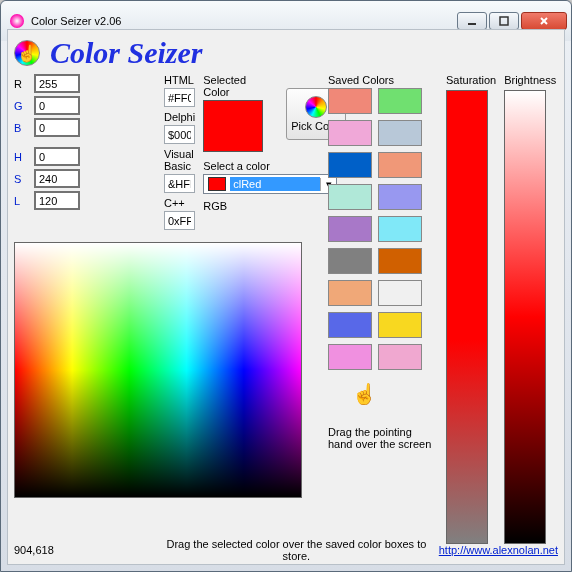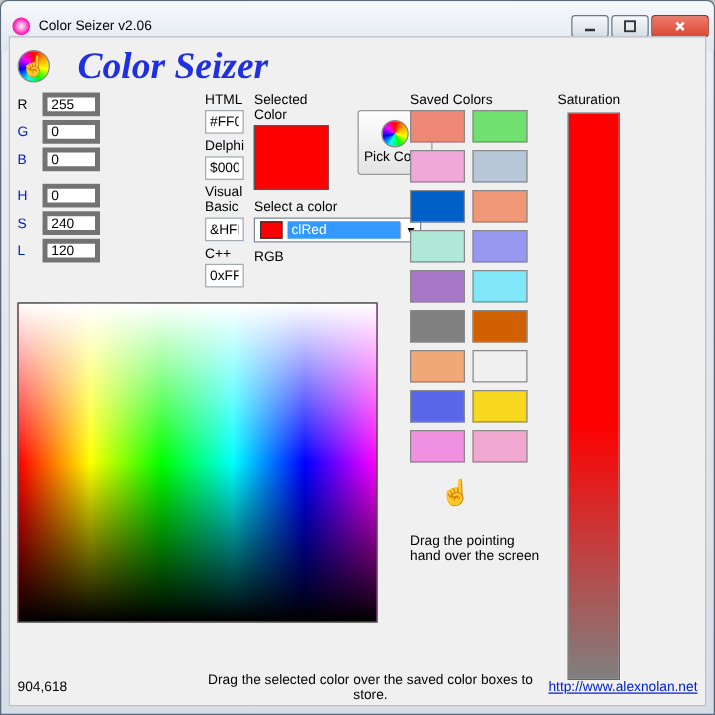--- a/index.html
+++ b/index.html
@@ -10,31 +10,31 @@
 .titlebar { height: 40px; display: flex; align-items: center; padding: 0 4px 0 8px; background: linear-gradient(#f7fafc,#e0e6ed); border-radius: 6px 6px 0 0; }
 .titlebar .ticon { width: 16px; height: 16px; margin-right: 6px; }
 .titlebar .title { flex: 1; color: #000; }
 .winbtns { display: flex; gap: 0; }
 .winbtn { width: 30px; height: 18px; border: 1px solid #6a7a8a; border-radius: 3px; margin-left: 2px; background: linear-gradient(#f6f9fc,#d6dde5); display:flex; align-items:center; justify-content:center; cursor:pointer; }
 .winbtn.close { width: 46px; background: linear-gradient(#f07a6a,#d84a34); border-color:#a03020; color:#fff; }
 .winbtn svg { width:12px; height:12px; }
 
 .client { position:absolute; top:28px; left:6px; right:6px; bottom:6px; background:#f0f0f0; border:1px solid #b8c0c8; padding:6px; }
 
-.header { display:flex; align-items:center; margin-bottom:4px; height:34px;gap:12px; }
+.header { display:flex; align-items:center; margin-bottom:4px; height:34px; }
 .hand { width:26px; height:26px; border-radius:50%; background: conic-gradient(red,orange,yellow,lime,cyan,blue,magenta,red); border:1px solid #888; position:relative; display:flex; align-items:center; justify-content:center;}
 .hand::after { content:"☝"; font-size:16px; }
 .apptitle { font-family: "Brush Script MT", cursive; font-size: 30px; font-style: italic; color: #2030e0; margin-left: 10px; font-weight:bold; }
 
 .row { display:flex; gap:6px; }
 .leftcol { width: 300px; }
 .rgbgrid { display:grid; grid-template-columns: 14px 46px 70px 86px; gap: 3px 6px; align-items:center; margin-bottom:10px;}
 .rgbgrid .lab { color:#000; }
 .rgbgrid .blue { color:#0020d0; }
-.rgbgrid input { width:100%; height:19px; border:4px solid #737373; background:#fff; padding:0 3px; }
+.rgbgrid input { width:100%; height:19px; border:2px solid #737373; background:#fff; padding:0 3px; }
 .section-label { font-size:11px; color:#000; margin-bottom:2px; display:block;}
 
 .toprow { display:flex; gap:8px; margin-bottom:6px; }
 .codes { width: 154px; }
 .codepair { margin-bottom:4px; }
 .codepair input { width:100%; height:19px; border:1px solid #a0a8b0; background:#fff; padding:0 3px; }
 
 .selcolor-block { display:flex; flex-direction:column; }
 .swatch { width:60px; height:52px; background:#ff0000; border:1px solid #555; }
 .pickbtn { width:60px; height:52px; border:1px solid #999; border-radius:3px; background:linear-gradient(#fdfdfd,#e4e4e4); display:flex; flex-direction:column; align-items:center; justify-content:center; cursor:pointer; margin-left:6px;}
@@ -53,21 +53,21 @@
 .spectrum .white { position:absolute; inset:0; background:linear-gradient(to bottom, rgba(255,255,255,1) 0%, rgba(255,255,255,0) 50%);}
 .spectrum .black { position:absolute; inset:0; background:linear-gradient(to top, rgba(0,0,0,1) 0%, rgba(0,0,0,0) 50%);}
 
 .midcol { width:104px; margin-left:8px;}
 .saved { display:grid; grid-template-columns: 44px 44px; gap:6px; }
 .sbox { height:26px; border:1px solid #888; cursor:pointer;}
 .hint { margin-top:20px; font-weight:normal; font-size:11px; }
 .handcursor { font-size:20px; margin: 12px 0 4px 24px; display:block;}
 
 .rightcol { display:flex; gap:8px; margin-left:8px; }
-.barwrap { display:flex; flex-direction:column; align-items:flex-end; }
+.barwrap { display:flex; flex-direction:column; align-items:flex-start; }
 .bar { width:42px; height:454px; border:1px solid #666; margin-top:2px; cursor:pointer;}
 .satbar { background: linear-gradient(to bottom, #ff0000 0%, #ff0000 55%, #808080 100%); }
 .bribar { background: linear-gradient(to bottom, #ffffff 0%, #ff0000 50%, #000000 100%); }
 
 .footer { position:absolute; bottom:2px; left:6px; right:6px; display:flex; align-items:center; font-size:11px; }
 .footer .coords { width:140px; }
 .footer .ftxt { flex:1; text-align:center; }
 .footer a { color:#0020d0; text-decoration:underline; cursor:pointer;}
 </style>
 </head>
@@ -221,20 +221,24 @@
           </div>
         <span class="handcursor">☝</span>
         <div class="hint">Drag the pointing hand over the screen</div>
       </div>
 
       <div class="rightcol">
         <div class="barwrap">
           <span class="section-label">Saturation</span>
           <div class="bar satbar"></div>
         </div>
+        <div class="barwrap">
+          <span class="section-label">Brightness</span>
+          <div class="bar bribar"></div>
+        </div>
       </div>
     </div>
 
     <div class="footer">
       <span class="coords">904,618</span>
       <span class="ftxt">Drag the selected color over the saved color boxes to store.</span>
       <a>http://www.alexnolan.net</a>
     </div>
   </div>
 </div>

